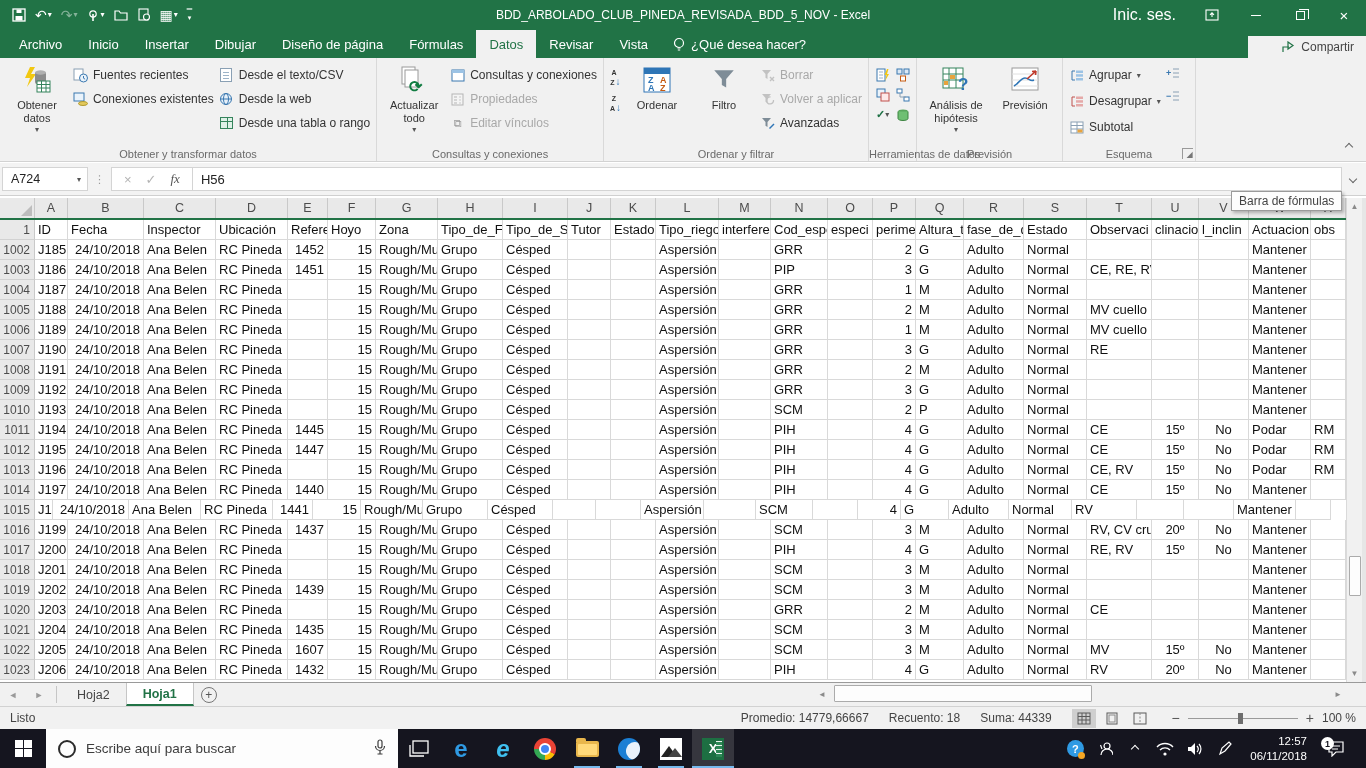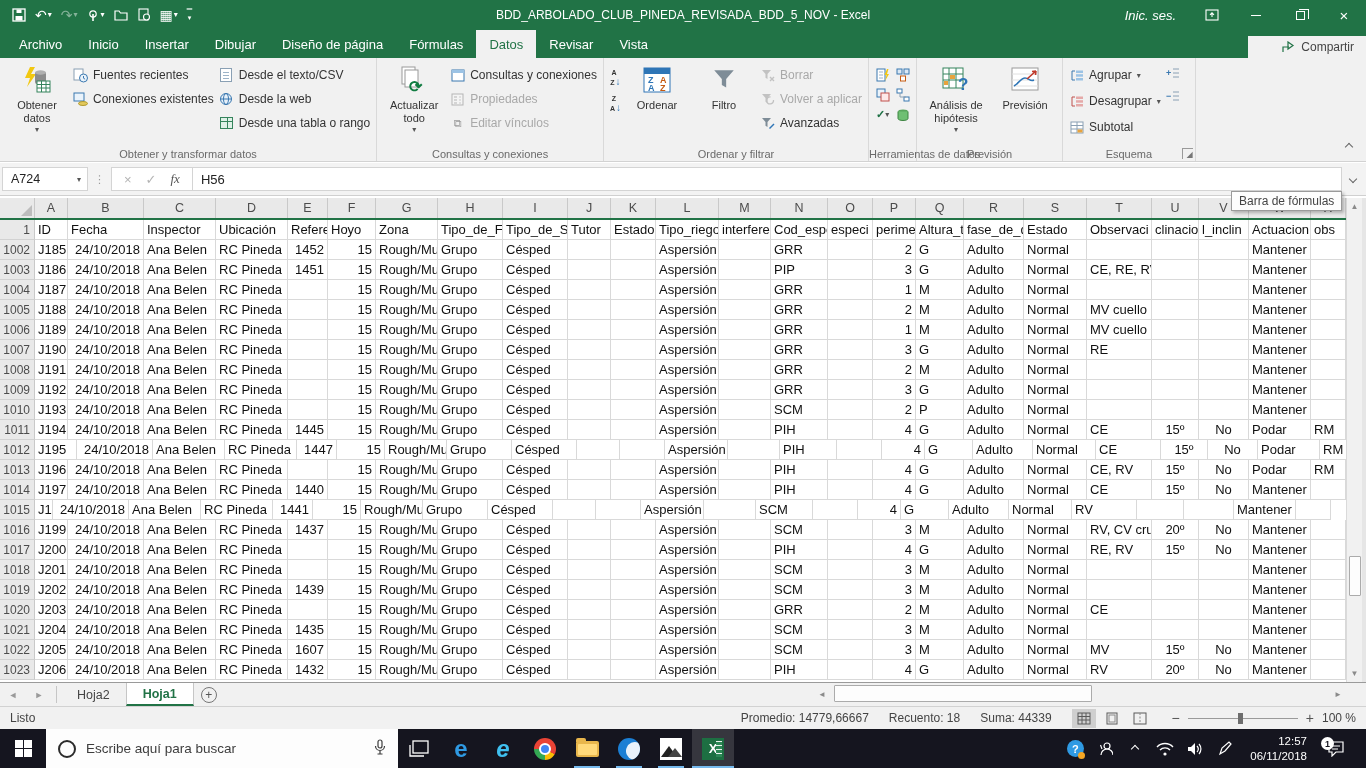--- a/index.html
+++ b/index.html
@@ -8,21 +8,21 @@
   #app { position:relative; width:1366px; height:768px; background:#fff; overflow:hidden; }
 
   
   .titlebar { position:absolute; top:0; left:0; width:1366px; height:30px; background:#217346; display:flex; align-items:center; color:#fff; }
   .qat { display:flex; align-items:center; gap:9px; padding-left:12px; z-index:2; }
   .qat .qi { display:flex; align-items:center; color:#fff; font-size:14px; line-height:1; }
   .qat .dim { opacity:.45; }
   .qat .dd { font-size:8px; margin-left:1px; }
   .tb-title { position:absolute; left:0; right:0; top:0; height:30px; display:flex; align-items:center; justify-content:center; font-size:12px; color:#fff; pointer-events:none; }
   .tb-right { margin-left:auto; display:flex; align-items:center; height:30px; z-index:2; }
-  .signin { font-size:13px; margin-right:14px;font-style:italic; }
+  .signin { font-size:16px; margin-right:14px; }
   .wbtn { width:44px; height:30px; display:flex; align-items:center; justify-content:center; }
   .minimize-line { width:10px; height:1px; background:#fff; display:inline-block; }
   .restore-box { position:relative; width:9px; height:9px; border:1px solid #fff; }
   .restore-box::before { content:""; position:absolute; top:-3px; left:2px; width:9px; height:9px; border:1px solid #fff; border-bottom:none; border-left:none; }
   .close-x { font-size:15px; }
 
   
   .tabrow { position:absolute; top:30px; left:0; width:1366px; height:28px; background:#217346; display:flex; align-items:stretch; padding-left:6px; }
   .rtab { color:#fff; font-size:13px; padding:6px 13px 5px 13px; display:flex; align-items:center; }
   .rtab.active { background:#f1f1f1; color:#217346; }
@@ -210,20 +210,27 @@
   <div class="tabrow">
     <div class="rtab">Archivo</div>
     <div class="rtab">Inicio</div>
     <div class="rtab">Insertar</div>
     <div class="rtab">Dibujar</div>
     <div class="rtab">Diseño de página</div>
     <div class="rtab">Fórmulas</div>
     <div class="rtab active">Datos</div>
     <div class="rtab">Revisar</div>
     <div class="rtab">Vista</div>
+    <div class="tellme">
+      <svg width="12" height="15" viewBox="0 0 12 15">
+          <circle cx="6" cy="6" r="4.5" fill="none" stroke="#fff" stroke-width="1.2"></circle>
+          <path d="M4.5 11h3 M4.8 13h2.4" stroke="#fff" stroke-width="1.2"></path>
+        </svg>
+      <span>¿Qué desea hacer?</span>
+    </div>
     <div class="share-corner">
       <svg width="14" height="12" viewBox="0 0 14 12">
           <path d="M1 11 L1 6 L7 6" fill="none" stroke="#217346" stroke-width="1.2"></path>
           <path d="M6 1l5 3.5L6 8z" fill="none" stroke="#217346" stroke-width="1.2"></path>
         </svg>
       <span>Compartir</span>
     </div>
   </div>
 
   <div class="ribbon">
@@ -881,21 +888,21 @@
           <div class="cell al" style="width: 60px;">Adulto</div>
           <div class="cell al" style="width: 63px;">Normal</div>
           <div class="cell al" style="width: 65px;">CE</div>
           <div class="cell ac" style="width: 47px;">15º</div>
           <div class="cell ac" style="width: 50px;">No</div>
           <div class="cell al" style="width: 62px;">Podar</div>
           <div class="cell al" style="width: 35px;">RM</div>
         </div>
         <div class="grow">
           <div class="rownum">1012</div>
-          <div class="cell al" style="width: 42px;">J195</div>
+          <div class="cell al" style="width: 33px;">J195</div>
           <div class="cell ar" style="width: 76px;">24/10/2018</div>
           <div class="cell al" style="width: 72px;">Ana Belen</div>
           <div class="cell al" style="width: 72px;">RC Pineda</div>
           <div class="cell ar" style="width: 40px;">1447</div>
           <div class="cell ar" style="width: 48px;">15</div>
           <div class="cell al" style="width: 62px;">Rough/Mu</div>
           <div class="cell al" style="width: 65px;">Grupo</div>
           <div class="cell al" style="width: 65px;">Césped</div>
           <div class="cell al" style="width: 43px;"></div>
           <div class="cell al" style="width: 45px;"></div>

